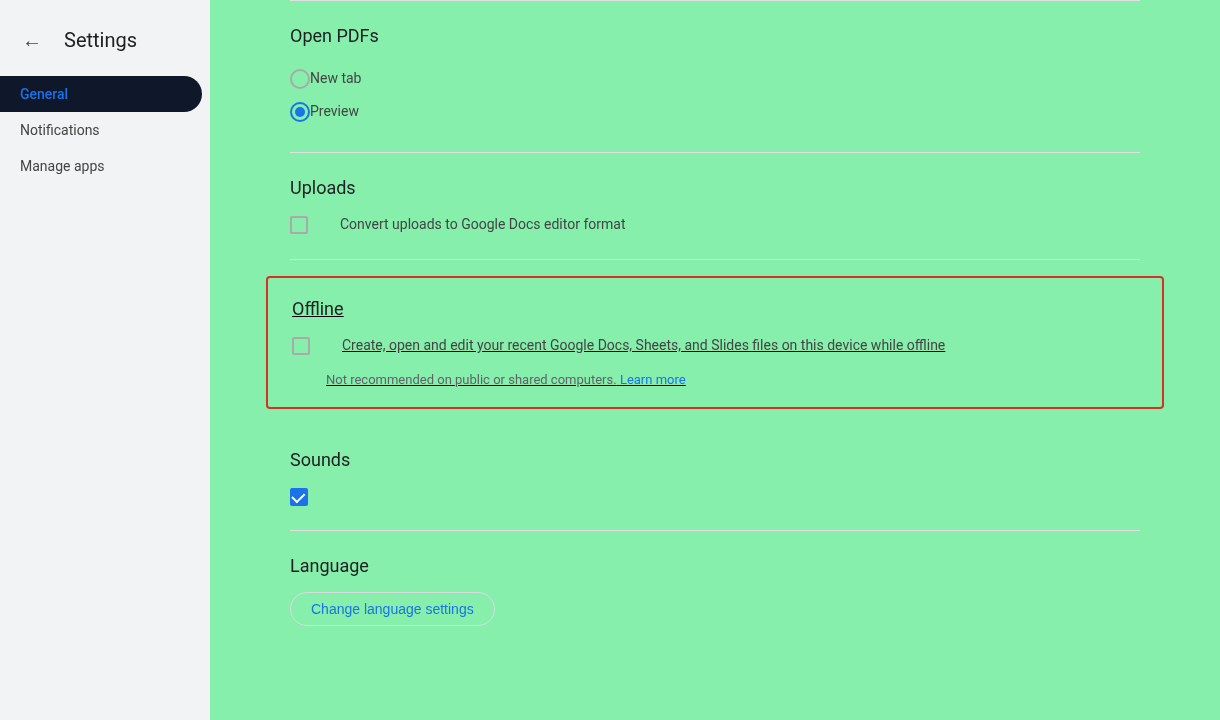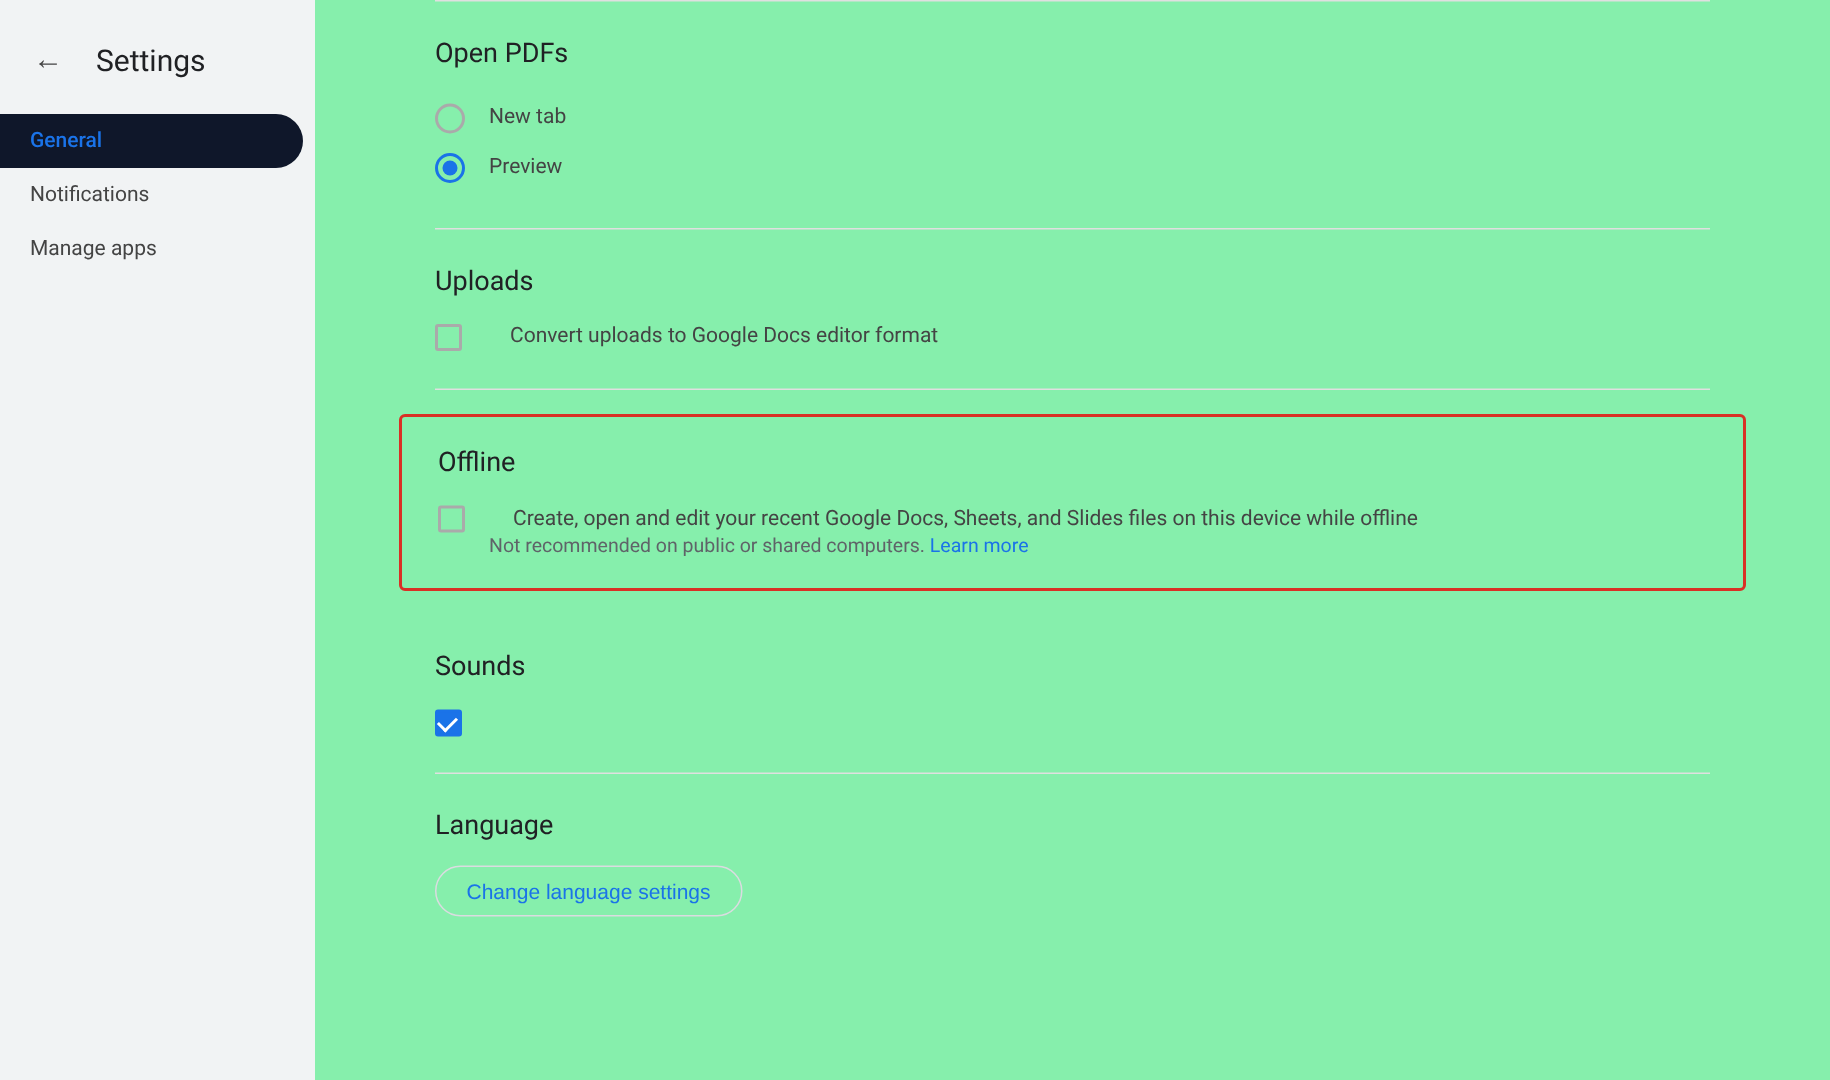--- a/index.html
+++ b/index.html
@@ -90,21 +90,21 @@
       display: flex;
       align-items: center;
       gap: 16px;
       padding: 6px 0;
     }
 
     
     .radio-container {
       display: flex;
       align-items: center;
-      gap: 16px;
+      gap: 0;
       cursor: pointer;
     }
 
     .radio-outer {
       width: 20px;
       height: 20px;
       border-radius: 50%;
       border: 2px solid #aaa;
       display: flex;
       align-items: center;
@@ -159,21 +159,21 @@
 
     .option-label {
       font-size: 14px;
       color: #444;
       line-height: 1.5;
     }
 
     .sub-text {
       font-size: 13px;
       color: #5f6368;
-      margin-top: 0;
+      margin-top: 16px;
       margin-left: 34px;
     }
 
     .link {
       color: #1a73e8;
       text-decoration: none;
       cursor: pointer;
     }
 
     
@@ -238,21 +238,21 @@
 
   <div class="section">
     <div class="section-title">Uploads</div>
 
     <div class="checkbox-container">
       <div class="checkbox"></div>
       <span class="option-label">Convert uploads to Google Docs editor format</span>
     </div>
   </div>
 
-  <div class="section" style="border: none; padding: 16px 0;">
+  <div class="section" style="border: none; padding: 16px 0; text-decoration: underline;">
     <div class="offline-section" style="border: 2px solid #d93025; border-radius: 4px; padding: 20px 24px; margin: 0 -24px;">
       <div class="section-title">Offline</div>
 
       <div class="checkbox-container">
         <div class="checkbox" style="margin-top: 2px;"></div>
         <div>
           <span class="option-label">Create, open and edit your recent Google Docs, Sheets, and Slides files on this device while offline</span>
         </div>
       </div>
 

